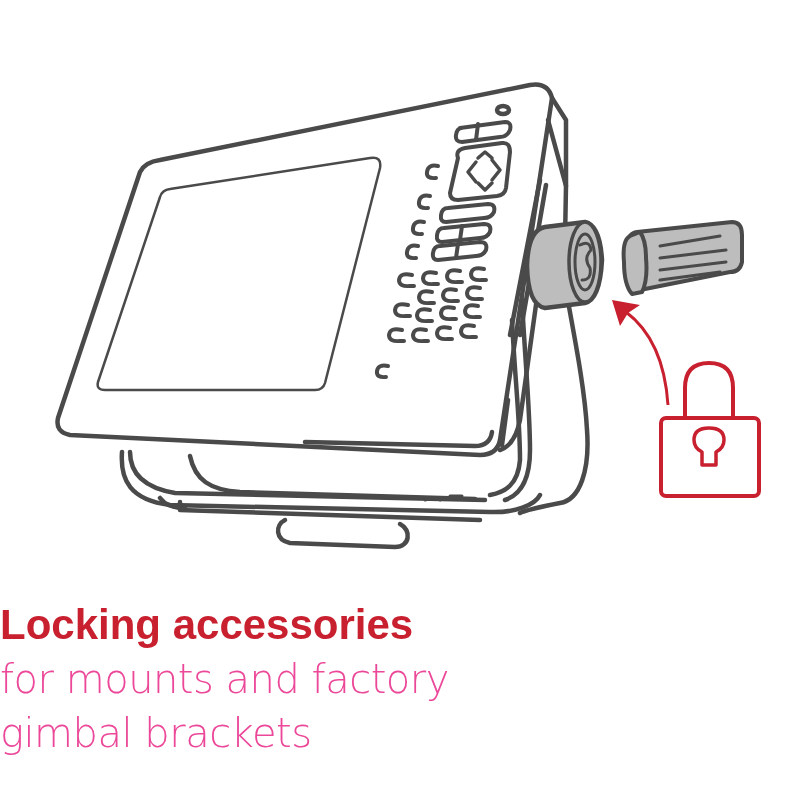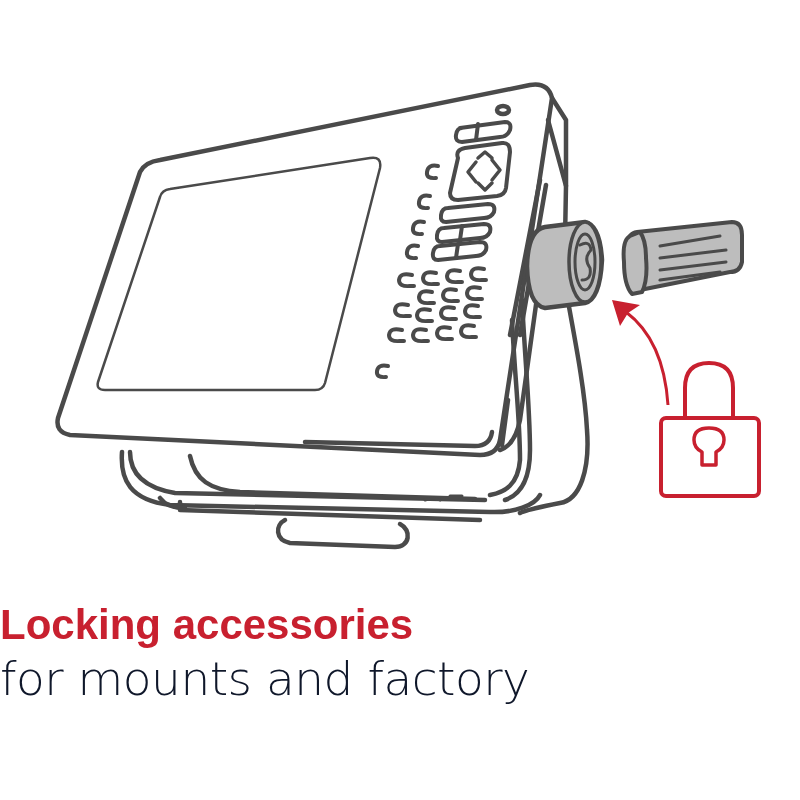--- a/index.html
+++ b/index.html
@@ -1,20 +1,20 @@
 <!DOCTYPE html>
 <html><head>
 <meta charset="utf-8">
 <style>
   html, body { margin: 0; padding: 0; background: #ffffff; }
   body { width: 800px; height: 800px; position: relative; overflow: hidden; font-family: "Liberation Sans", sans-serif; }
   .illustration { position: absolute; left: 0; top: 0; width: 800px; height: 800px; }
   .caption { position: absolute; left: 0; top: 598px; width: 800px; }
   .headline { display: block; font-family: "Liberation Sans", sans-serif; font-weight: bold; font-size: 42px; line-height: 54px; letter-spacing: 0px; }
-  .subline { display: block; font-family: "DejaVu Sans", sans-serif; font-weight: 200; font-size: 47px; line-height: 54px; color: #0f172a; letter-spacing: -0.5px; }
+  .subline { display: block; font-family: "DejaVu Sans", sans-serif; font-weight: 200; font-size: 40px; line-height: 54px; color: #ec4899; letter-spacing: -0.5px; }
 </style>
 </head>
 <body>
 
 <svg class="illustration" viewBox="0 0 800 800" xmlns="http://www.w3.org/2000/svg">
   <g fill="none" stroke="#4A4A4A" stroke-width="4.5" stroke-linecap="round" stroke-linejoin="round">
 
     <g>
       <path d="M565 285 C 575 340, 585 390, 587 430 C 590 470, 580 500, 560 503 C 540 507, 525 510, 520 513"></path>
       <path d="M522 300 C 525 360, 530 410, 530 450 C 530 480, 520 495, 505 500"></path>
@@ -116,13 +116,14 @@
   <g fill="none" stroke="#C8202F" stroke-width="4" stroke-linejoin="round">
     <path d="M685 418 L 685 388 Q 685 363 709 363 Q 733 363 733 388 L 733 418"></path>
     <rect x="661" y="418" width="98" height="78" rx="5" ry="5"></rect>
     <path d="M702 465 L 702 452 Q 694 448 694 440 Q 694 428 709 428 Q 724 428 724 440 Q 724 448 716 452 L 716 465 Z" stroke-width="3.5"></path>
   </g>
 </svg>
 
 <div class="caption">
   <span class="headline" style="color:#C8202F">Locking accessories</span>
   <span class="subline">for mounts and factory</span>
+  <span class="subline">gimbal brackets</span>
 </div>
 
 </body></html>

